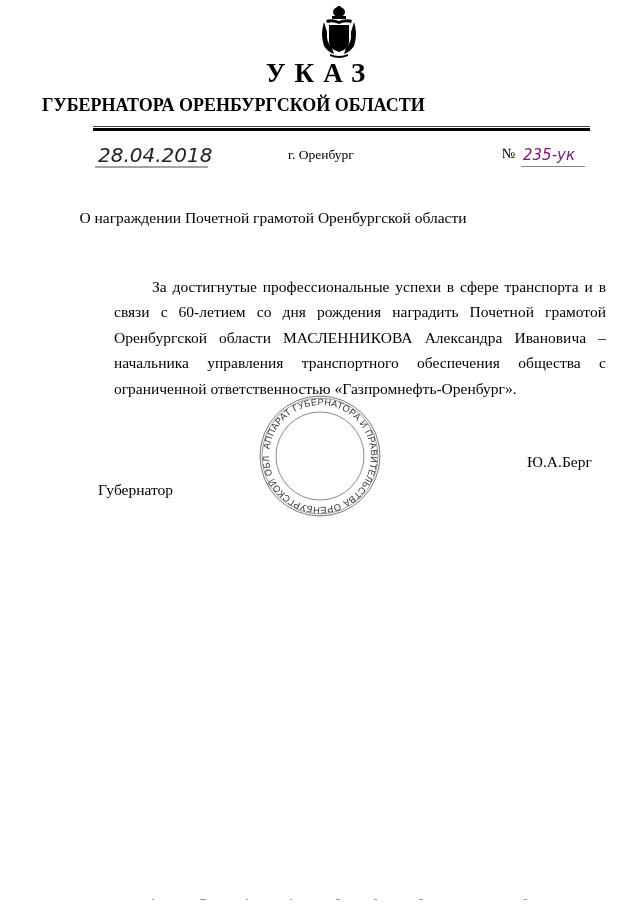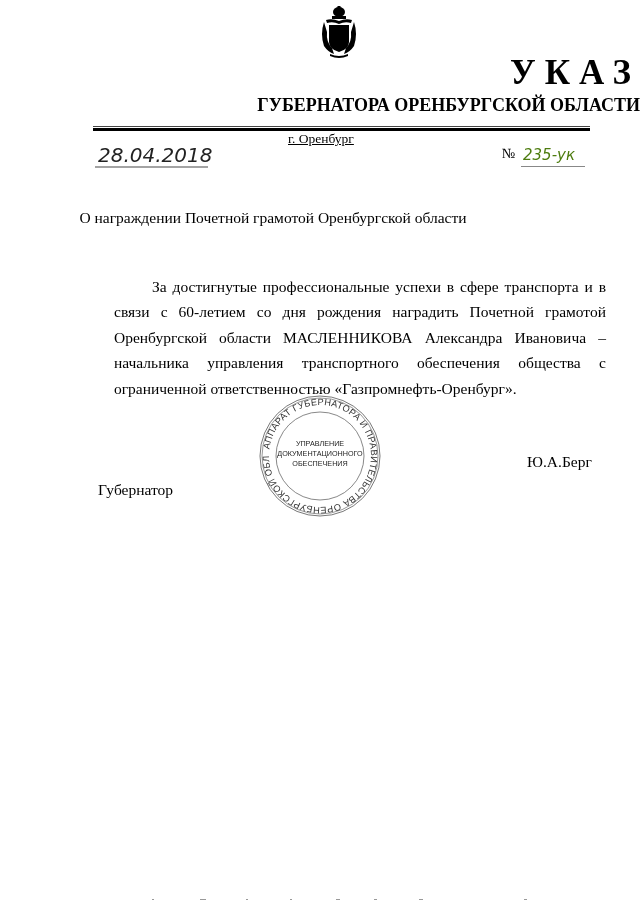--- a/index.html
+++ b/index.html
@@ -1,25 +1,25 @@
 <!DOCTYPE html>
 <html><head>
   <meta charset="utf-8">
   <style>
     html, body { margin: 0; padding: 0; background: #ffffff; }
     body { width: 640px; height: 905px; position: relative; overflow: hidden; font-family: "Liberation Serif", serif; color: #000; }
     .emblem { position: absolute; left: 318px; top: 6px; width: 42px; height: 52px; }
-    .title-ukaz { position: absolute; left: 0; width: 640px; top: 58px; text-align: right; font-size: 35px; font-weight: bold; letter-spacing: 9px; line-height: 30px; }
-    .title-sub { position: absolute; left: 0; width: 640px; top: 94px; text-align: right; font-size: 18px; font-weight: bold; line-height: 22px; padding-left: 42px; box-sizing: border-box; }
+    .title-ukaz { position: absolute; left: 0; width: 640px; top: 58px; text-align: center; font-size: 27px; font-weight: bold; letter-spacing: 9px; line-height: 30px; }
+    .title-sub { position: absolute; left: 0; width: 640px; top: 94px; text-align: left; font-size: 18px; font-weight: bold; line-height: 22px; padding-left: 42px; box-sizing: border-box; }
     .rule-thin { position: absolute; left: 93px; top: 126px; width: 497px; height: 1px; background: #444; }
     .rule-thick { position: absolute; left: 93px; top: 128px; width: 497px; height: 3px; background: #000; }
     .date-field { position: absolute; left: 95px; top: 146px; width: 110px; height: 20px; border-bottom: 2px solid #a3a3a3; font-family: "DejaVu Sans", sans-serif; font-style: italic; font-size: 20px; color: #222; line-height: 18px; padding-left: 3px; }
-    .city { position: absolute; left: 288px; top: 130px; font-size: 13.5px; line-height: 18px; text-decoration: underline; }
+    .city { position: absolute; left: 288px; top: 146px; font-size: 13.5px; line-height: 18px; }
     .num-label { position: absolute; left: 502px; top: 145px; font-size: 14px; line-height: 18px; }
-    .num-field { position: absolute; left: 521px; top: 146px; width: 62px; height: 20px; border-bottom: 1px solid #888; font-family: "DejaVu Sans", sans-serif; font-style: italic; font-size: 15px; color: #4d7c0f; line-height: 18px; padding-left: 2px; }
+    .num-field { position: absolute; left: 521px; top: 146px; width: 62px; height: 20px; border-bottom: 1px solid #888; font-family: "DejaVu Sans", sans-serif; font-style: italic; font-size: 15px; color: #701a75; line-height: 18px; padding-left: 2px; }
     .heading { position: absolute; left: 0; width: 520px; top: 208px; text-align: center; font-size: 15.5px; line-height: 20px; padding-left: 26px; box-sizing: border-box; }
     .body-text { position: absolute; left: 98px; top: 258px; width: 492px; font-size: 15.5px; line-height: 25.4px; text-align: justify; text-indent: 38px; margin: 16px; }
     .sign-role { position: absolute; left: 98px; top: 444px; font-size: 15.5px; line-height: 20px; margin-top: 36px; }
     .sign-name { position: absolute; left: 527px; top: 444px; font-size: 15.5px; line-height: 20px; margin-top: 8px; }
     .stamp { position: absolute; left: 255px; top: 394px; width: 130px; height: 124px; }
     .stamp-center { position: absolute; left: 0; top: 45px; width: 130px; text-align: center; font-family: "Liberation Sans", sans-serif; font-size: 7.2px; line-height: 10px; color: #222; }
     .footer-marks { position: absolute; left: 0; top: 895px; width: 640px; height: 10px; }
     .footer-marks span { position: absolute; top: 4px; height: 1px; background: #999; }
   </style>
 </head>
@@ -64,25 +64,20 @@
       <defs>
         <path id="ringPath" d="M65 62 m-51 0 a51 51 0 1 1 102 0 a51 51 0 1 1 -102 0"></path>
       </defs>
       <circle cx="65" cy="62" r="60" fill="none" stroke="#555" stroke-width="0.8"></circle>
       <circle cx="65" cy="62" r="58" fill="none" stroke="#555" stroke-width="0.6"></circle>
       <circle cx="65" cy="62" r="44" fill="none" stroke="#555" stroke-width="0.7"></circle>
       <text font-family="Liberation Sans, sans-serif" font-size="9.2" fill="#333" letter-spacing="0.3">
         <textPath href="#ringPath" startOffset="2%">АППАРАТ ГУБЕРНАТОРА И ПРАВИТЕЛЬСТВА ОРЕНБУРГСКОЙ ОБЛАСТИ *</textPath>
       </text>
     </svg>
-    <div class="stamp-center">
-      <div>УПРАВЛЕНИЕ</div>
-      <div>ДОКУМЕНТАЦИОННОГО</div>
-      <div>ОБЕСПЕЧЕНИЯ</div>
-    </div>
   </div>
 
   <div class="sign-name">Ю.А.Берг</div>
 
   <div class="footer-marks">
     <span style="left:152px;width:2px;"></span>
     <span style="left:200px;width:6px;"></span>
     <span style="left:246px;width:2px;"></span>
     <span style="left:290px;width:2px;"></span>
     <span style="left:336px;width:4px;"></span>

